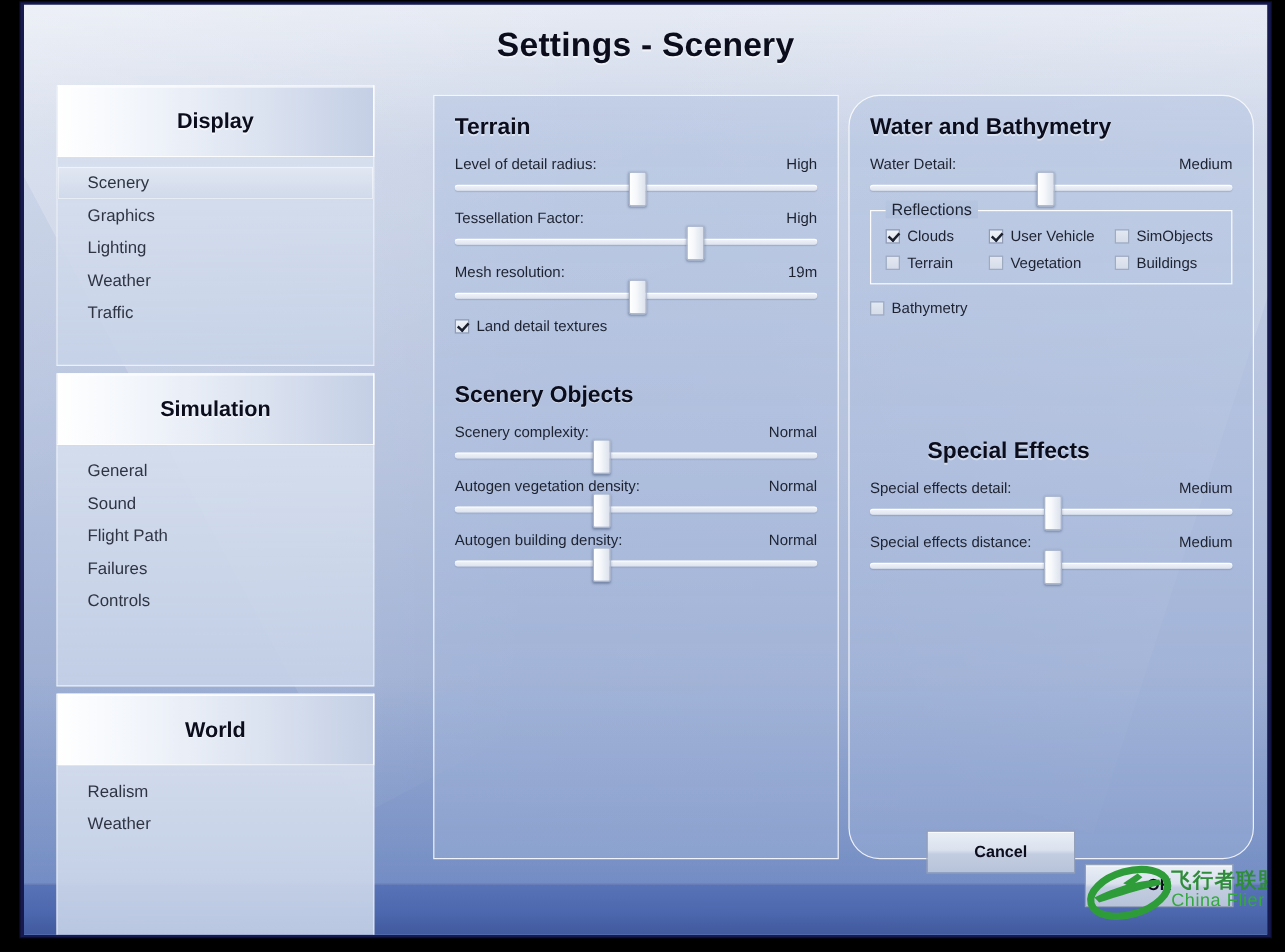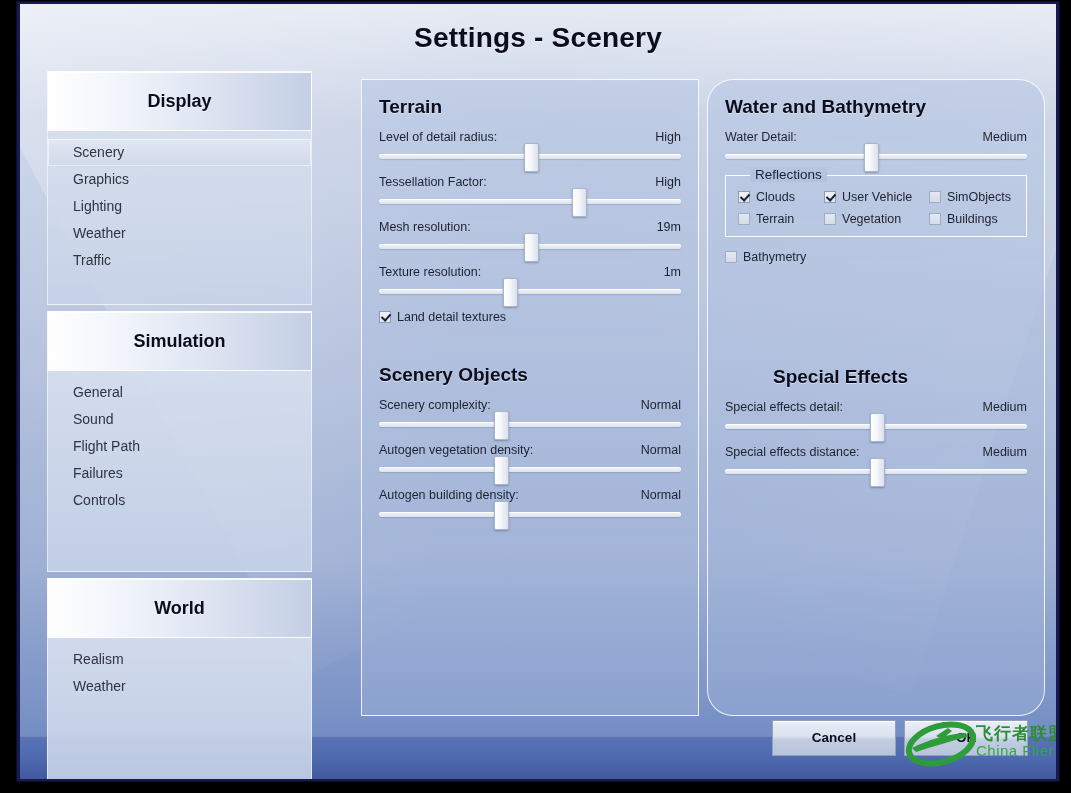--- a/index.html
+++ b/index.html
@@ -213,21 +213,21 @@
 
   
   .group-box {
     position: relative;
     margin-top: 14px;
     padding: 14px 12px 10px 12px;
     border: 1px solid rgba(255,255,255,0.95);
   }
   .group-box-title {
     position: absolute;
-    top: -9px; left: 24px;
+    top: -9px; left: 12px;
     padding: 0 5px;
     font-size: 13.5px;
     color: #1d2230;
     background: linear-gradient(to bottom, #b7c6e0, #b2c1dd);
   }
   .cbox-grid {
     display: grid;
     grid-template-columns: 86px 105px auto;
     row-gap: 8px;
   }
@@ -240,21 +240,21 @@
     line-height: 33px;
     text-align: center;
     font-size: 13.5px;
     font-weight: bold;
     color: #0b0d1c;
     background: linear-gradient(to bottom, #e9eef6 0%, #dbe2ee 45%, #c3cde1 55%, #b7c3da 100%);
     border: 1px solid #93a0ba;
     box-shadow: inset 0 1px 0 rgba(255,255,255,0.9);
     cursor: pointer;
   }
-  #btn-cancel { left: 752px; top: 716px; }
+  #btn-cancel { left: 752px; top: 688px; }
   #btn-ok { left: 884px; top: 716px; }
 
   
   #watermark {
     position: absolute;
     left: 882px; top: 714px;
     width: 170px; height: 52px;
     pointer-events: none;
   }
   #wm-cn {
@@ -350,29 +350,20 @@
         <div class="slider-row">
           <div class="slider-labels">
             <span>Mesh resolution:</span>
             <span class="slider-value">19m</span>
           </div>
           <div class="slider-track">
             <div class="slider-thumb" style="left: 50%;"></div>
           </div>
         </div>
 
-        <div class="slider-row">
-          <div class="slider-labels">
-            <span>Texture resolution:</span>
-            <span class="slider-value">1m</span>
-          </div>
-          <div class="slider-track">
-            <div class="slider-thumb" style="left: 43%;"></div>
-          </div>
-        </div>
 
         <div class="cbox-row" style="margin-top:14px;">
           <span class="cbox checked"></span>
           <span>Land detail textures</span>
         </div>
 
         <div class="section-title spaced">Scenery Objects</div>
 
         <div class="slider-row">
           <div class="slider-labels">

